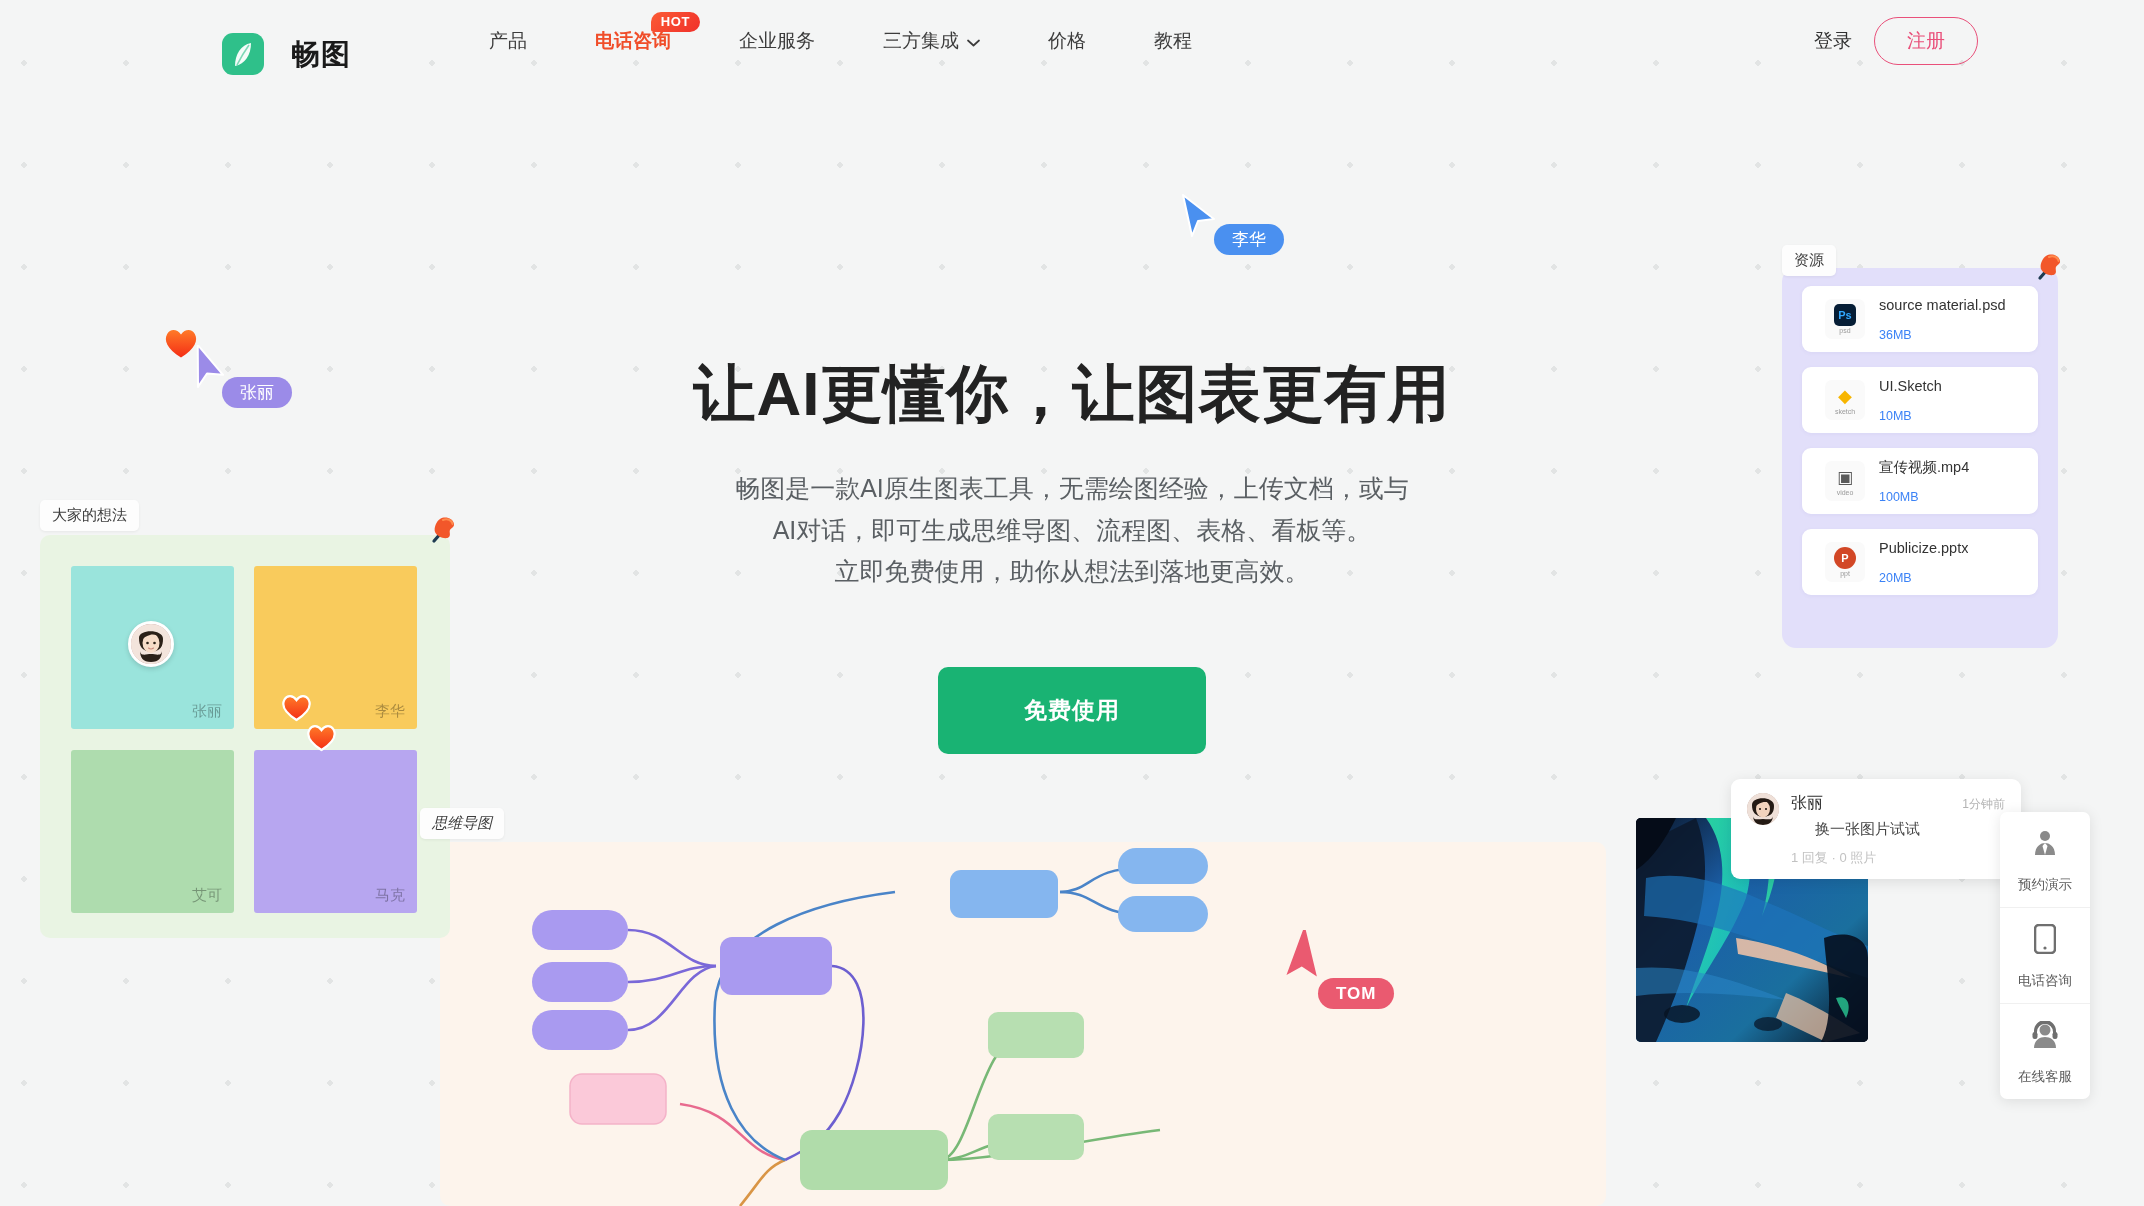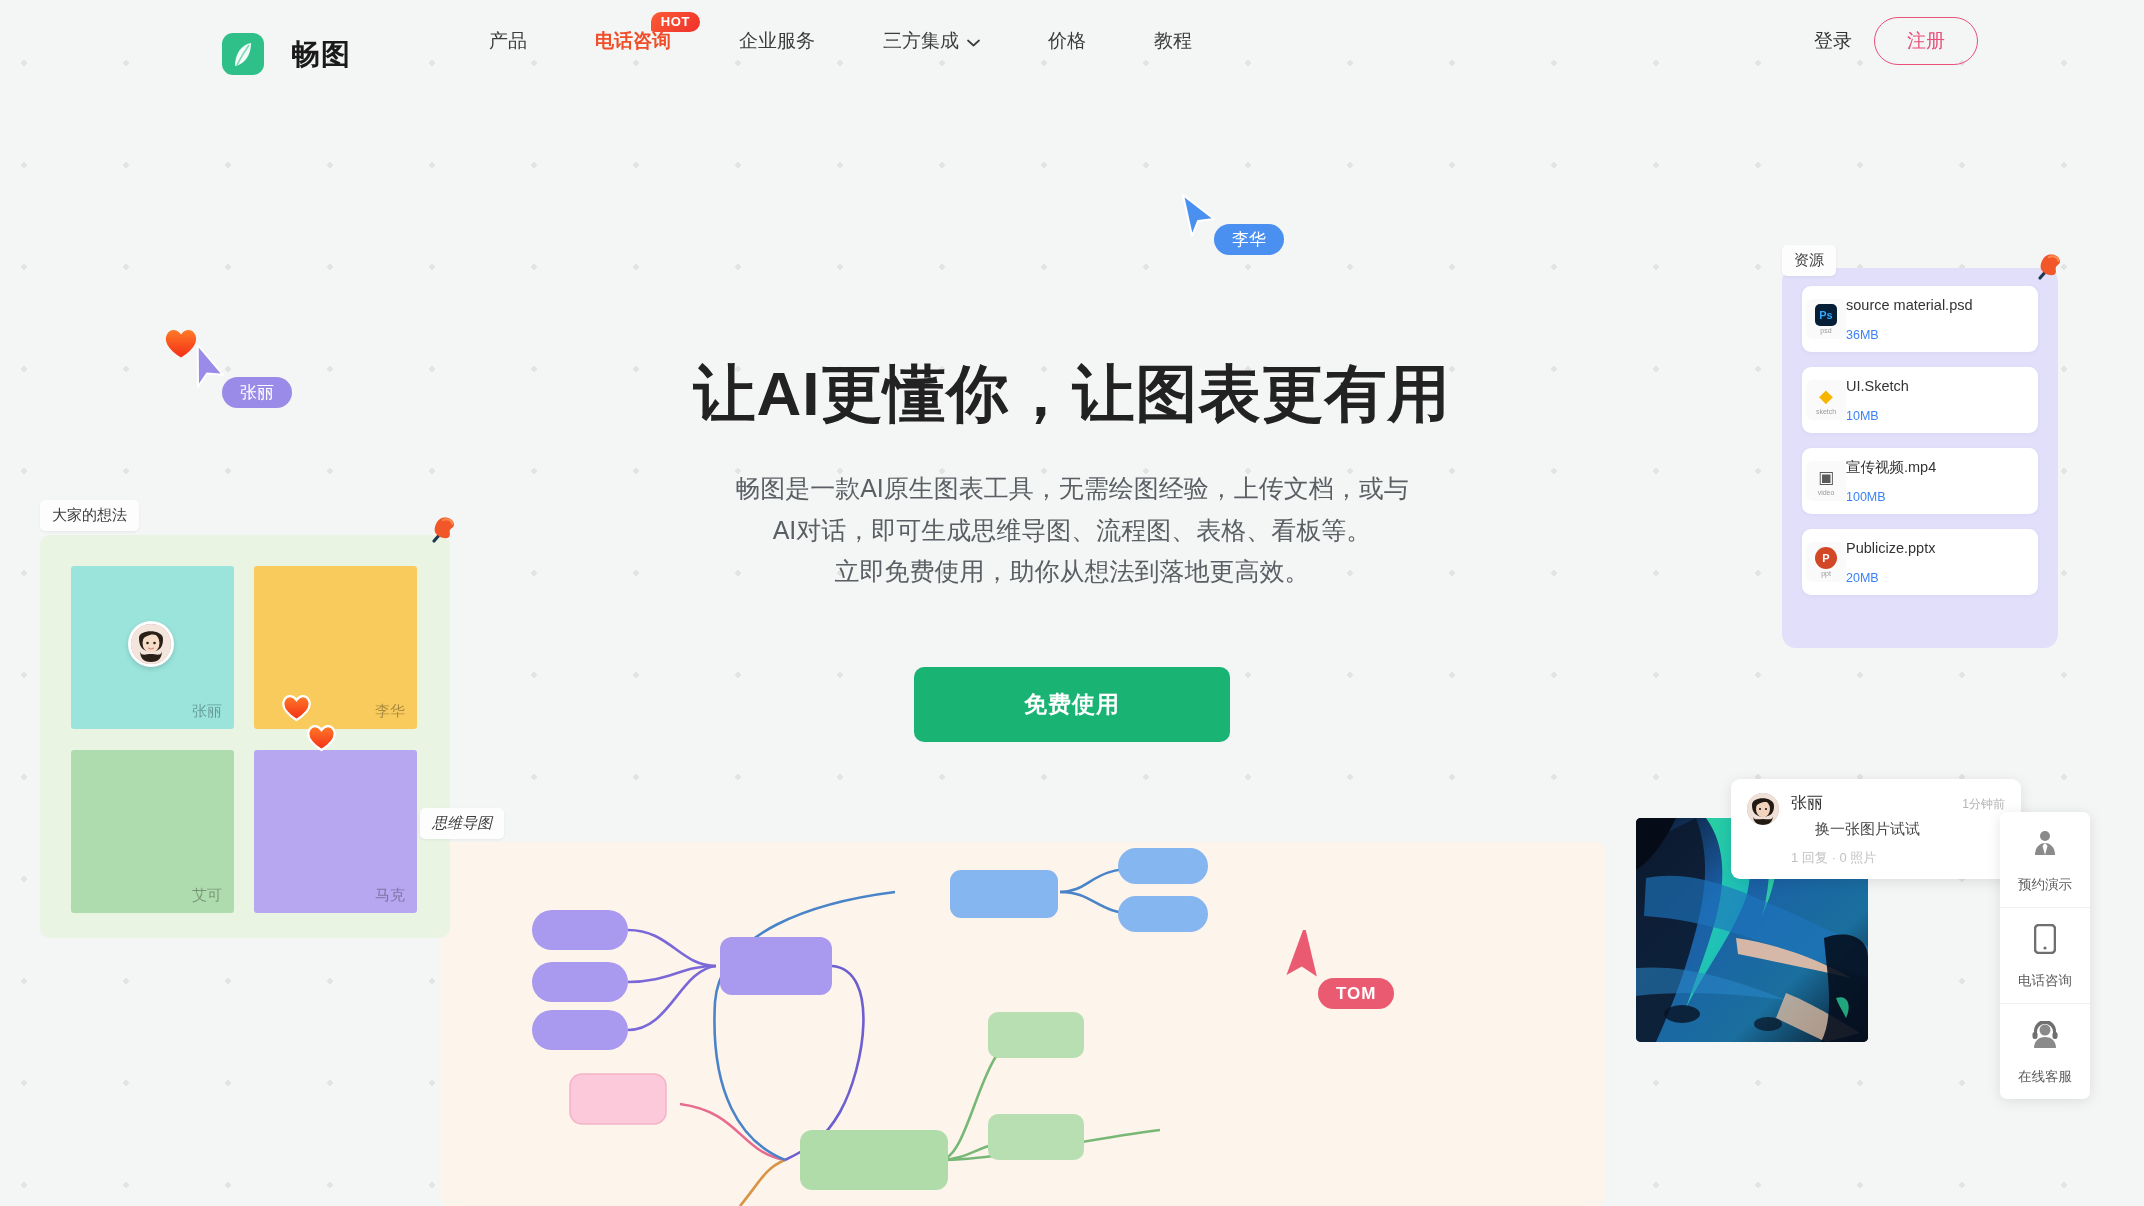--- a/index.html
+++ b/index.html
@@ -93,21 +93,21 @@
     font-size: 25px; line-height: 1.66; color: #5a5f63;
   }
   .cta-wrap {
     position: absolute; left: 0; right: 0; top: 667px;
     pointer-events: auto;
   }
   .cta-btn {
     display: inline-block;
     background: #19b373; color: #fff;
     font-size: 23px; font-weight: 700;
-    padding: 22px 0; width: 316px;
+    padding: 28px 0; width: 268px;
     border: none; border-radius: 10px;
     cursor: pointer; font-family: inherit;
     letter-spacing: 1px;
   }
 
   
   .chip {
     position: absolute;
     background: #fdfdfd;
     font-size: 15px; color: #3c3c3c;
@@ -158,23 +158,23 @@
 
   
   #resources {
     position: absolute; left: 1782px; top: 268px;
     width: 276px; height: 380px;
     background: #e2dffa; border-radius: 14px;
     z-index: 25;
     padding: 18px 20px;
   }
   .res-card {
-    display: flex; align-items: center; 
+    display: flex; align-items: center; gap: 14px;
     background: #fff; border-radius: 9px;
-    height: 66px; padding: 0 4px;
+    height: 66px; padding: 0 23px;
     margin-bottom: 15px;
     box-shadow: 0 1px 4px rgba(80,70,160,.06);
   }
   .res-icon {
     width: 40px; height: 40px; border-radius: 7px;
     background: #fafafa; flex: none;
     display: flex; flex-direction: column;
     align-items: center; justify-content: center;
     gap: 1px;
   }

